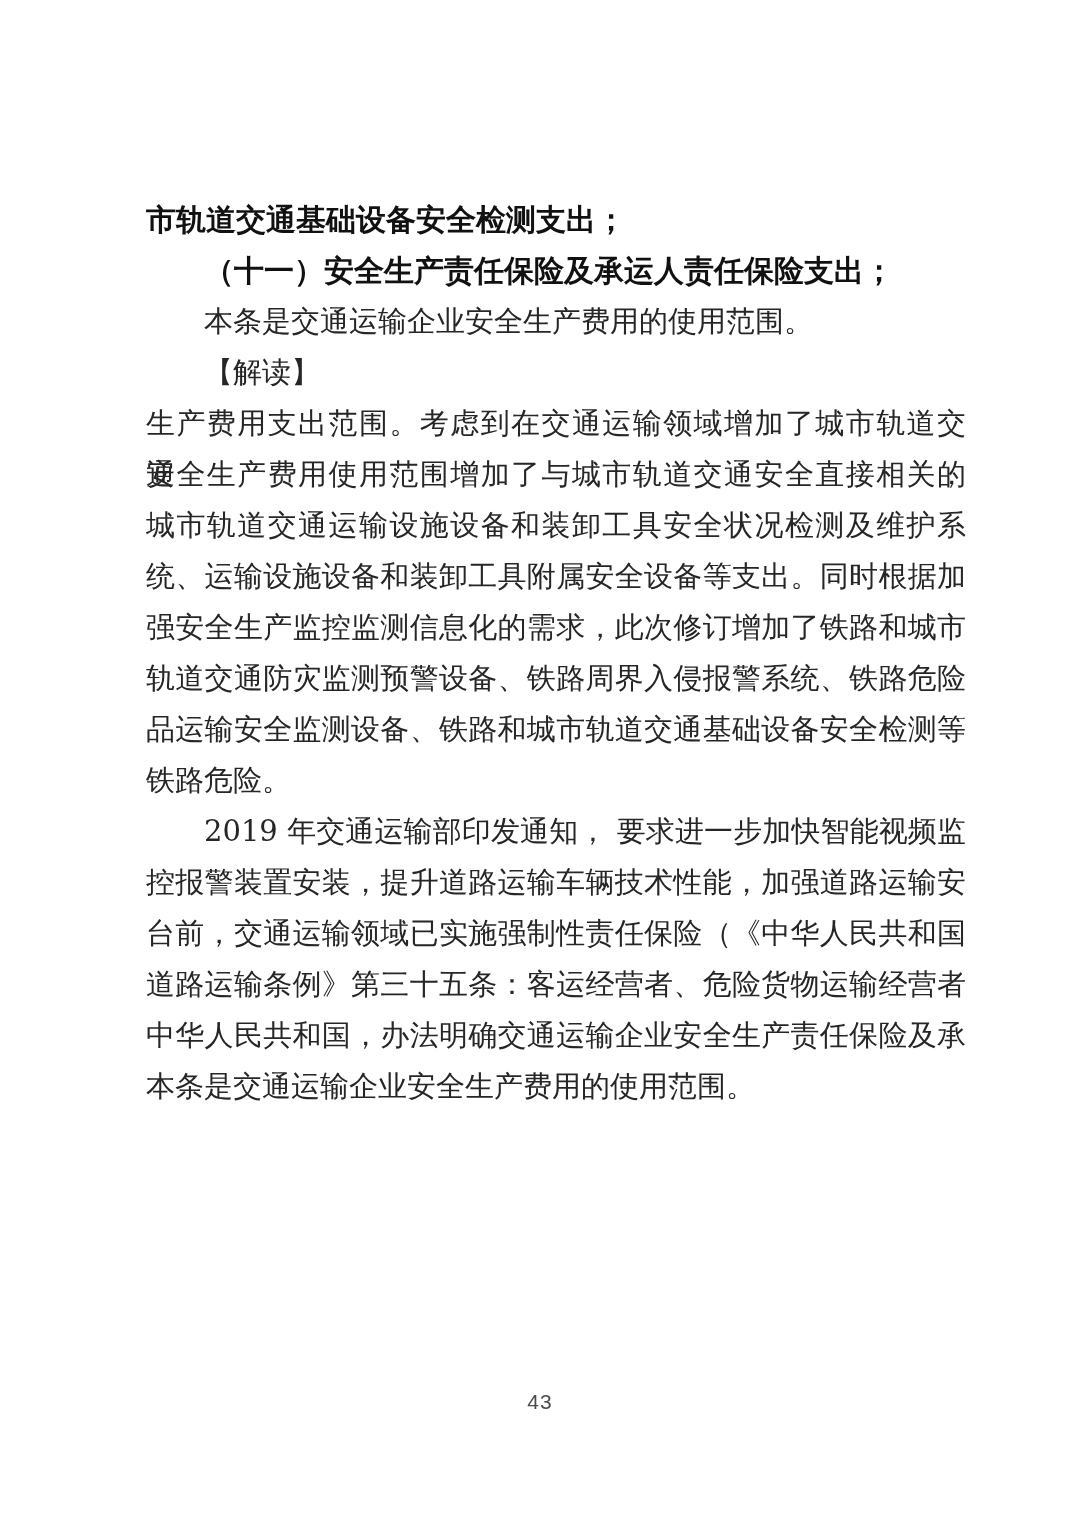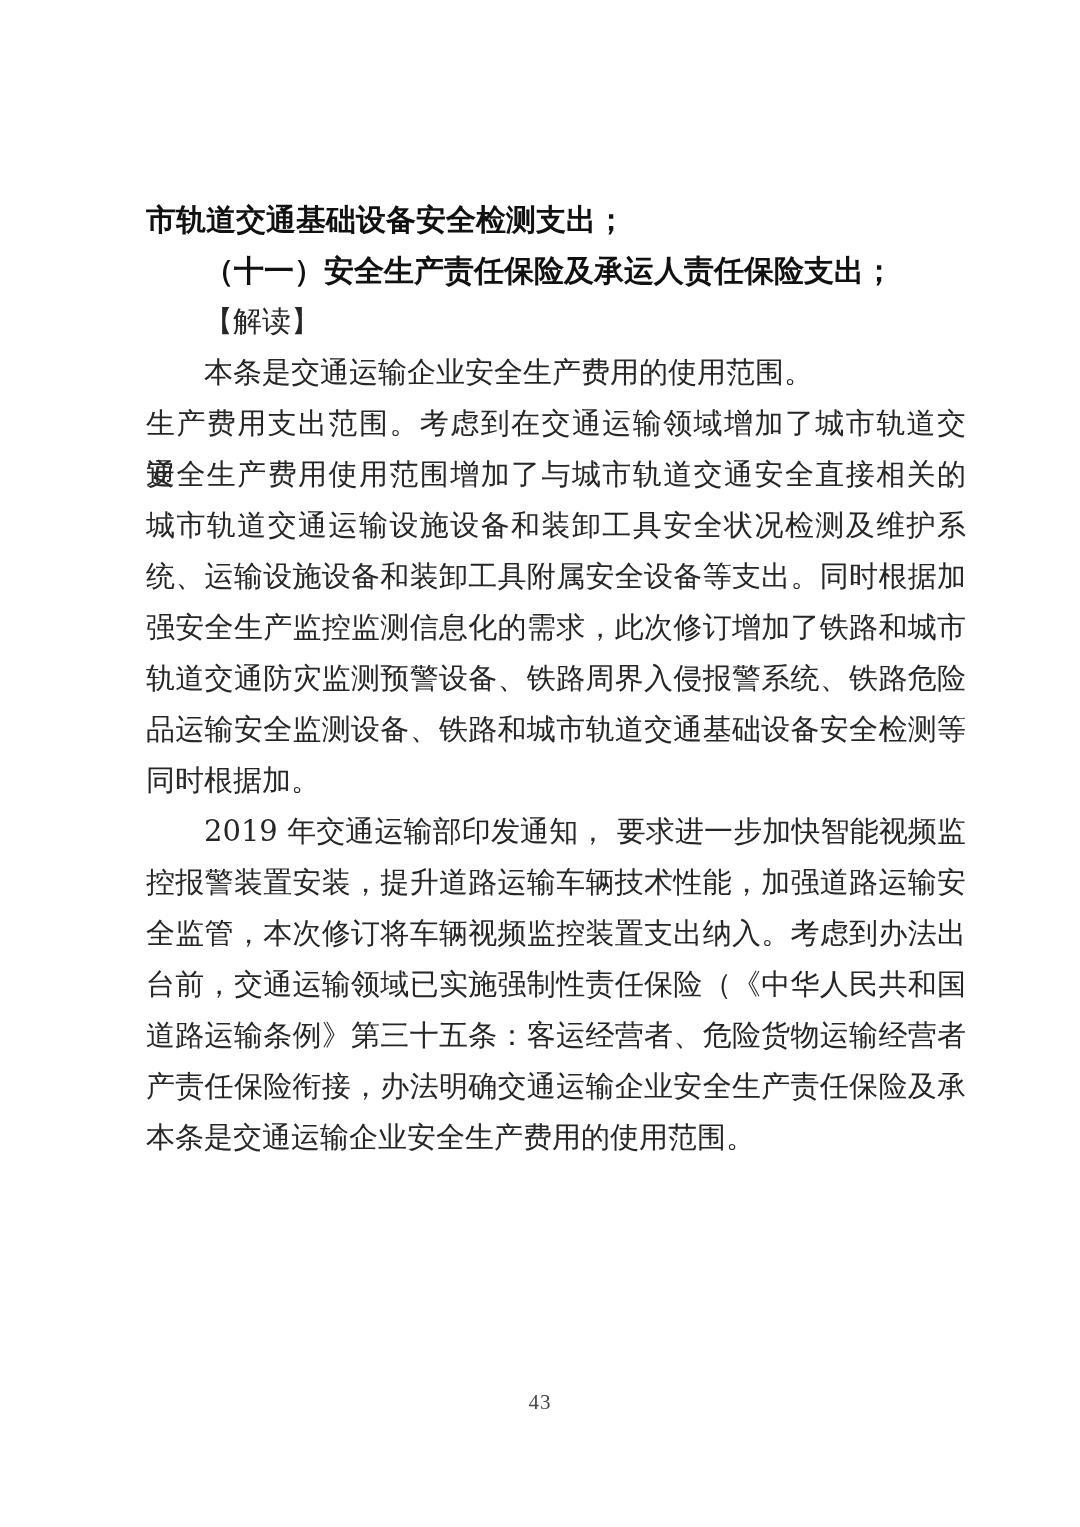--- a/index.html
+++ b/index.html
@@ -47,48 +47,47 @@
     text-align-last: justify;
   }
   .page-footer {
     position: absolute;
     left: 0;
     top: 1390px;
     width: 1080px;
     text-align: center;
   }
   .page-number {
-    font-family: Liberation Serif, serif;
+    font-family: Liberation Sans, sans-serif;
     font-size: 21px;
     color: #4a4a4a;
     letter-spacing: 1px;
     text-align: center;
   }
 </style>
 </head>
 <body>
 
 <div class="page">
   <div class="text-column" id="text-column">
       <div class="line heading">市轨道交通基础设备安全检测支出；</div>
       <div class="line heading indent">（十一）安全生产责任保险及承运人责任保险支出；</div>
+      <div class="line body indent">本条是交通运输企业安全生产费用的使用范围。</div>
       <div class="line body indent">【解读】</div>
-      <div class="line body indent">本条是交通运输企业安全生产费用的使用范围。</div>
       <div class="line body fill">生产费用支出范围。考虑到在交通运输领域增加了城市轨道交通，</div>
       <div class="line body fill">安全生产费用使用范围增加了与城市轨道交通安全直接相关的</div>
       <div class="line body fill">城市轨道交通运输设施设备和装卸工具安全状况检测及维护系</div>
       <div class="line body fill">统、运输设施设备和装卸工具附属安全设备等支出。同时根据加</div>
       <div class="line body fill">强安全生产监控监测信息化的需求，此次修订增加了铁路和城市</div>
       <div class="line body fill">轨道交通防灾监测预警设备、铁路周界入侵报警系统、铁路危险</div>
       <div class="line body fill">品运输安全监测设备、铁路和城市轨道交通基础设备安全检测等</div>
-      <div class="line body">同时根据加。</div>
+      <div class="line body">铁路危险。</div>
       <div class="line body indent fill">2019 年交通运输部印发通知， 要求进一步加快智能视频监</div>
       <div class="line body fill">控报警装置安装，提升道路运输车辆技术性能，加强道路运输安</div>
-      <div class="line body fill">全监管，本次修订将车辆视频监控装置支出纳入。考虑到办法出</div>
       <div class="line body fill">台前，交通运输领域已实施强制性责任保险（《中华人民共和国</div>
       <div class="line body fill">道路运输条例》第三十五条：客运经营者、危险货物运输经营者</div>
-      <div class="line body fill">产责任保险衔接，办法明确交通运输企业安全生产责任保险及承</div>
+      <div class="line body fill">中华人民共和国，办法明确交通运输企业安全生产责任保险及承</div>
       <div class="line body">本条是交通运输企业安全生产费用的使用范围。</div>
     </div>
   <div class="page-footer">
     <span class="page-number">43</span>
   </div>
 </div>
 
 </body></html>

